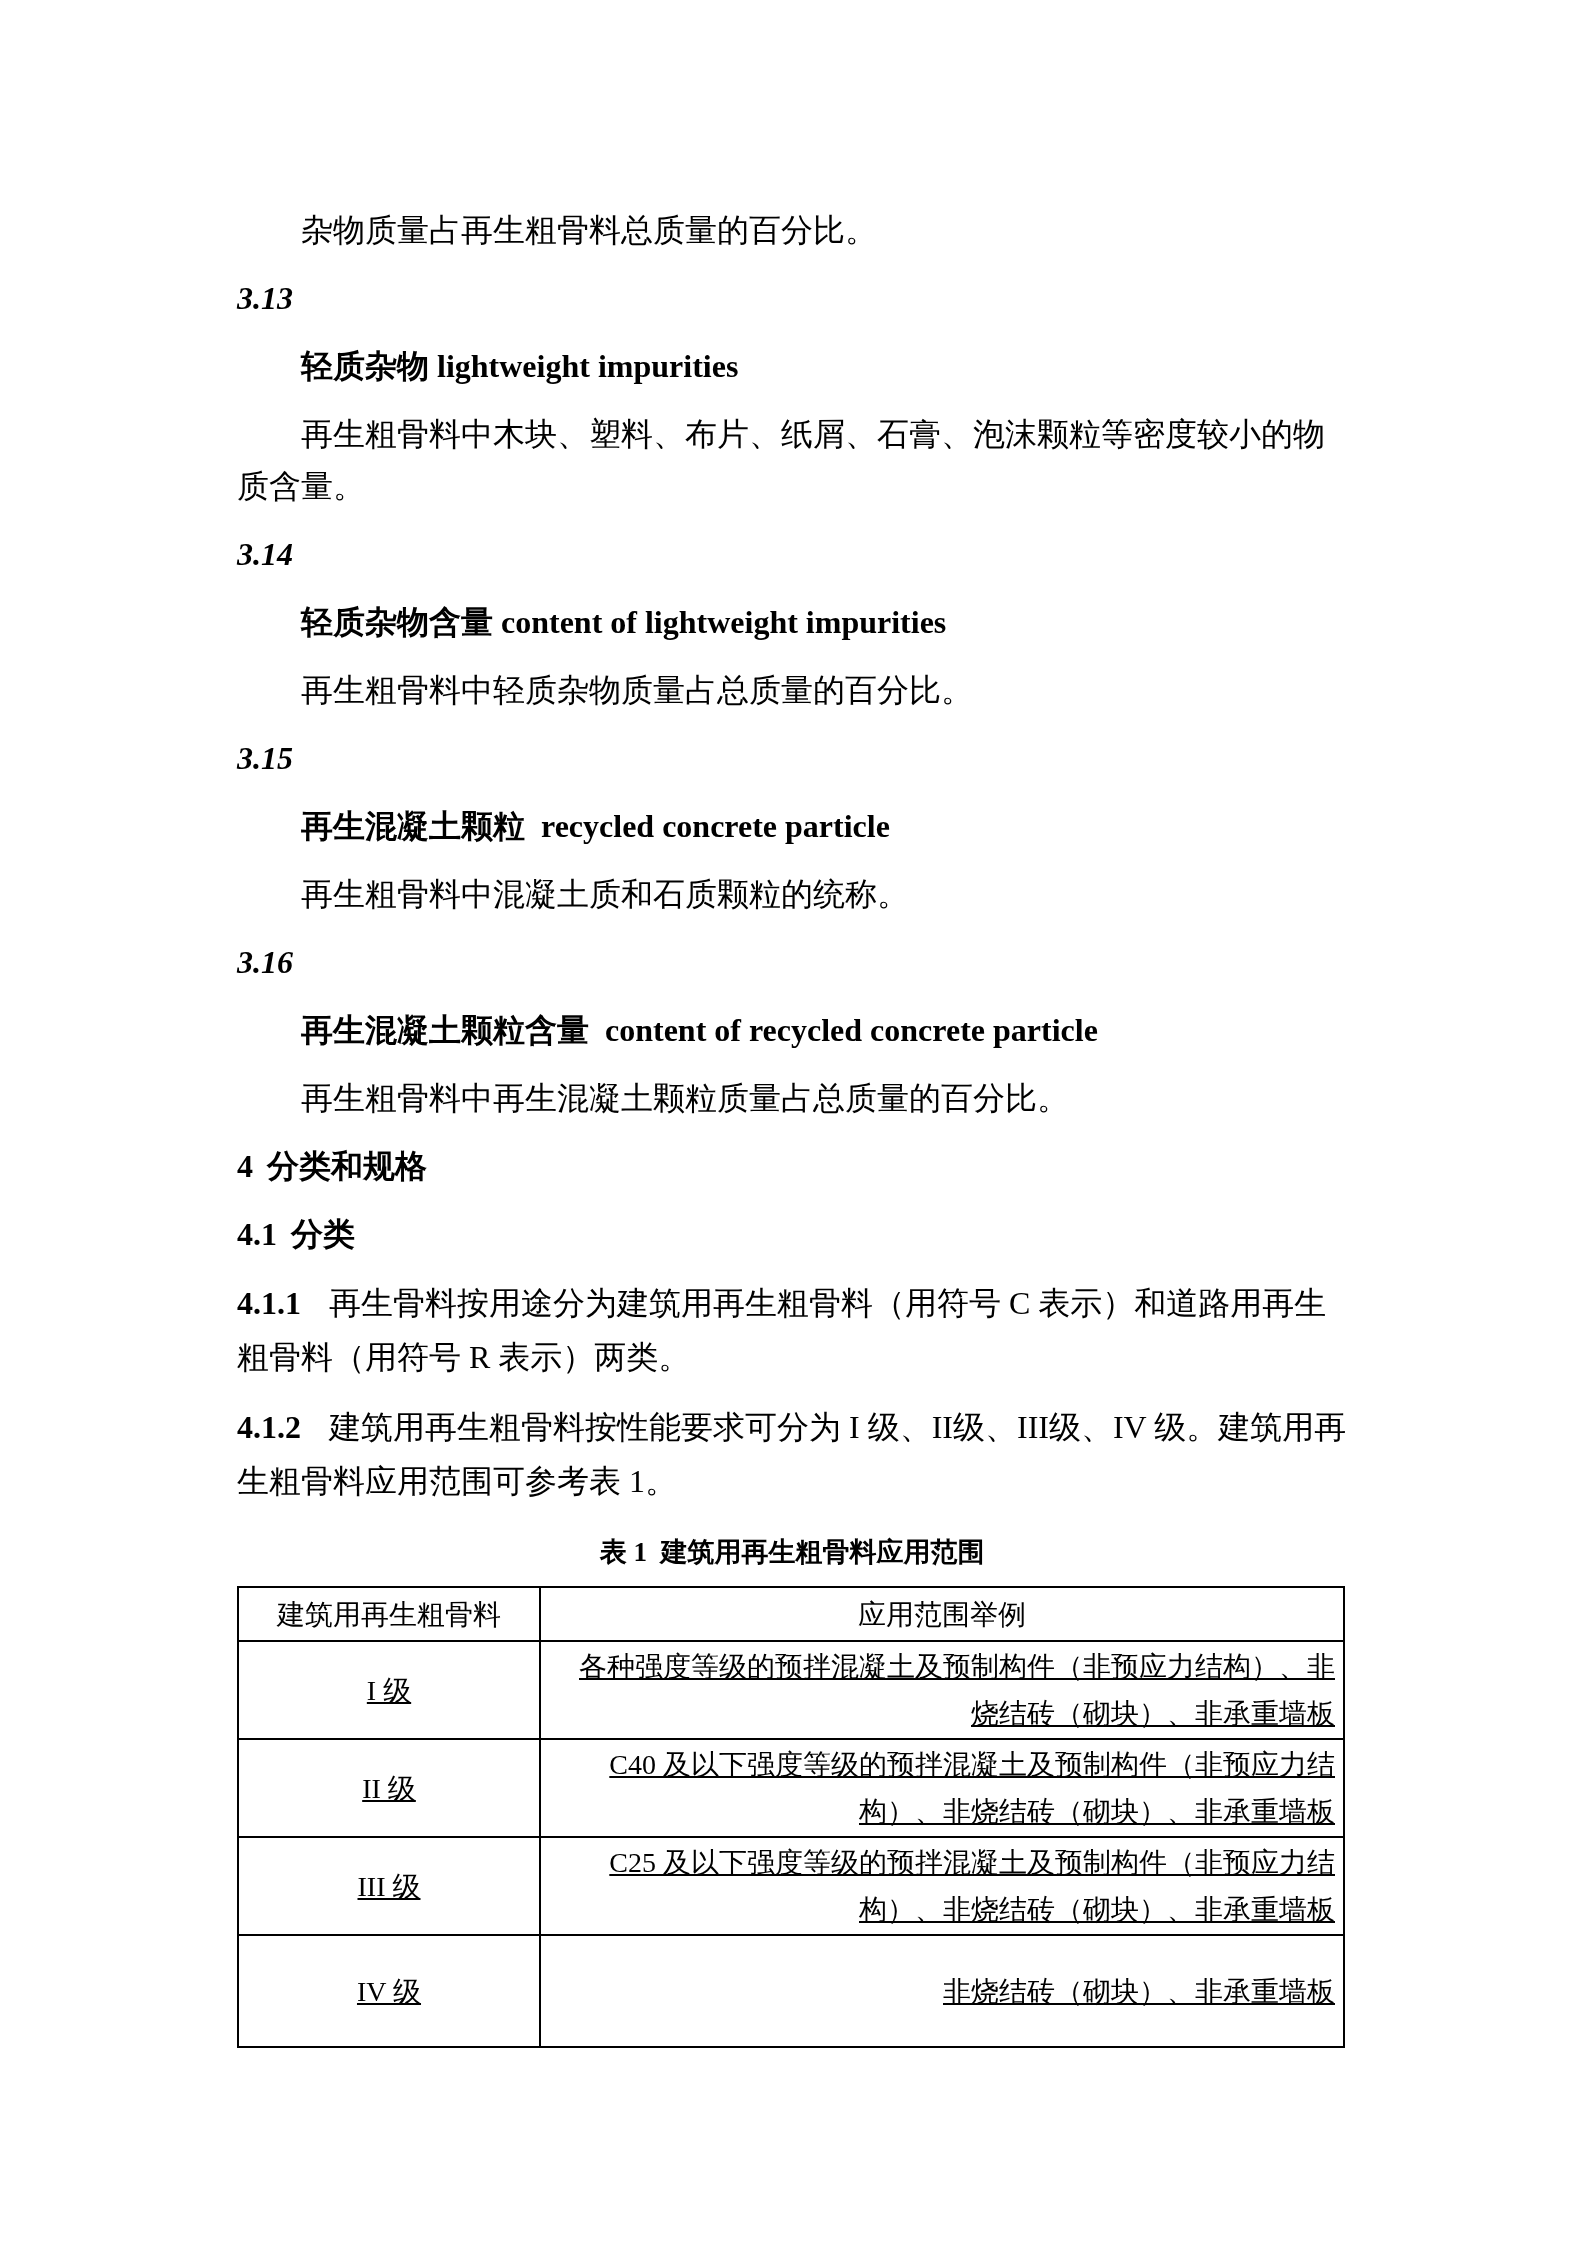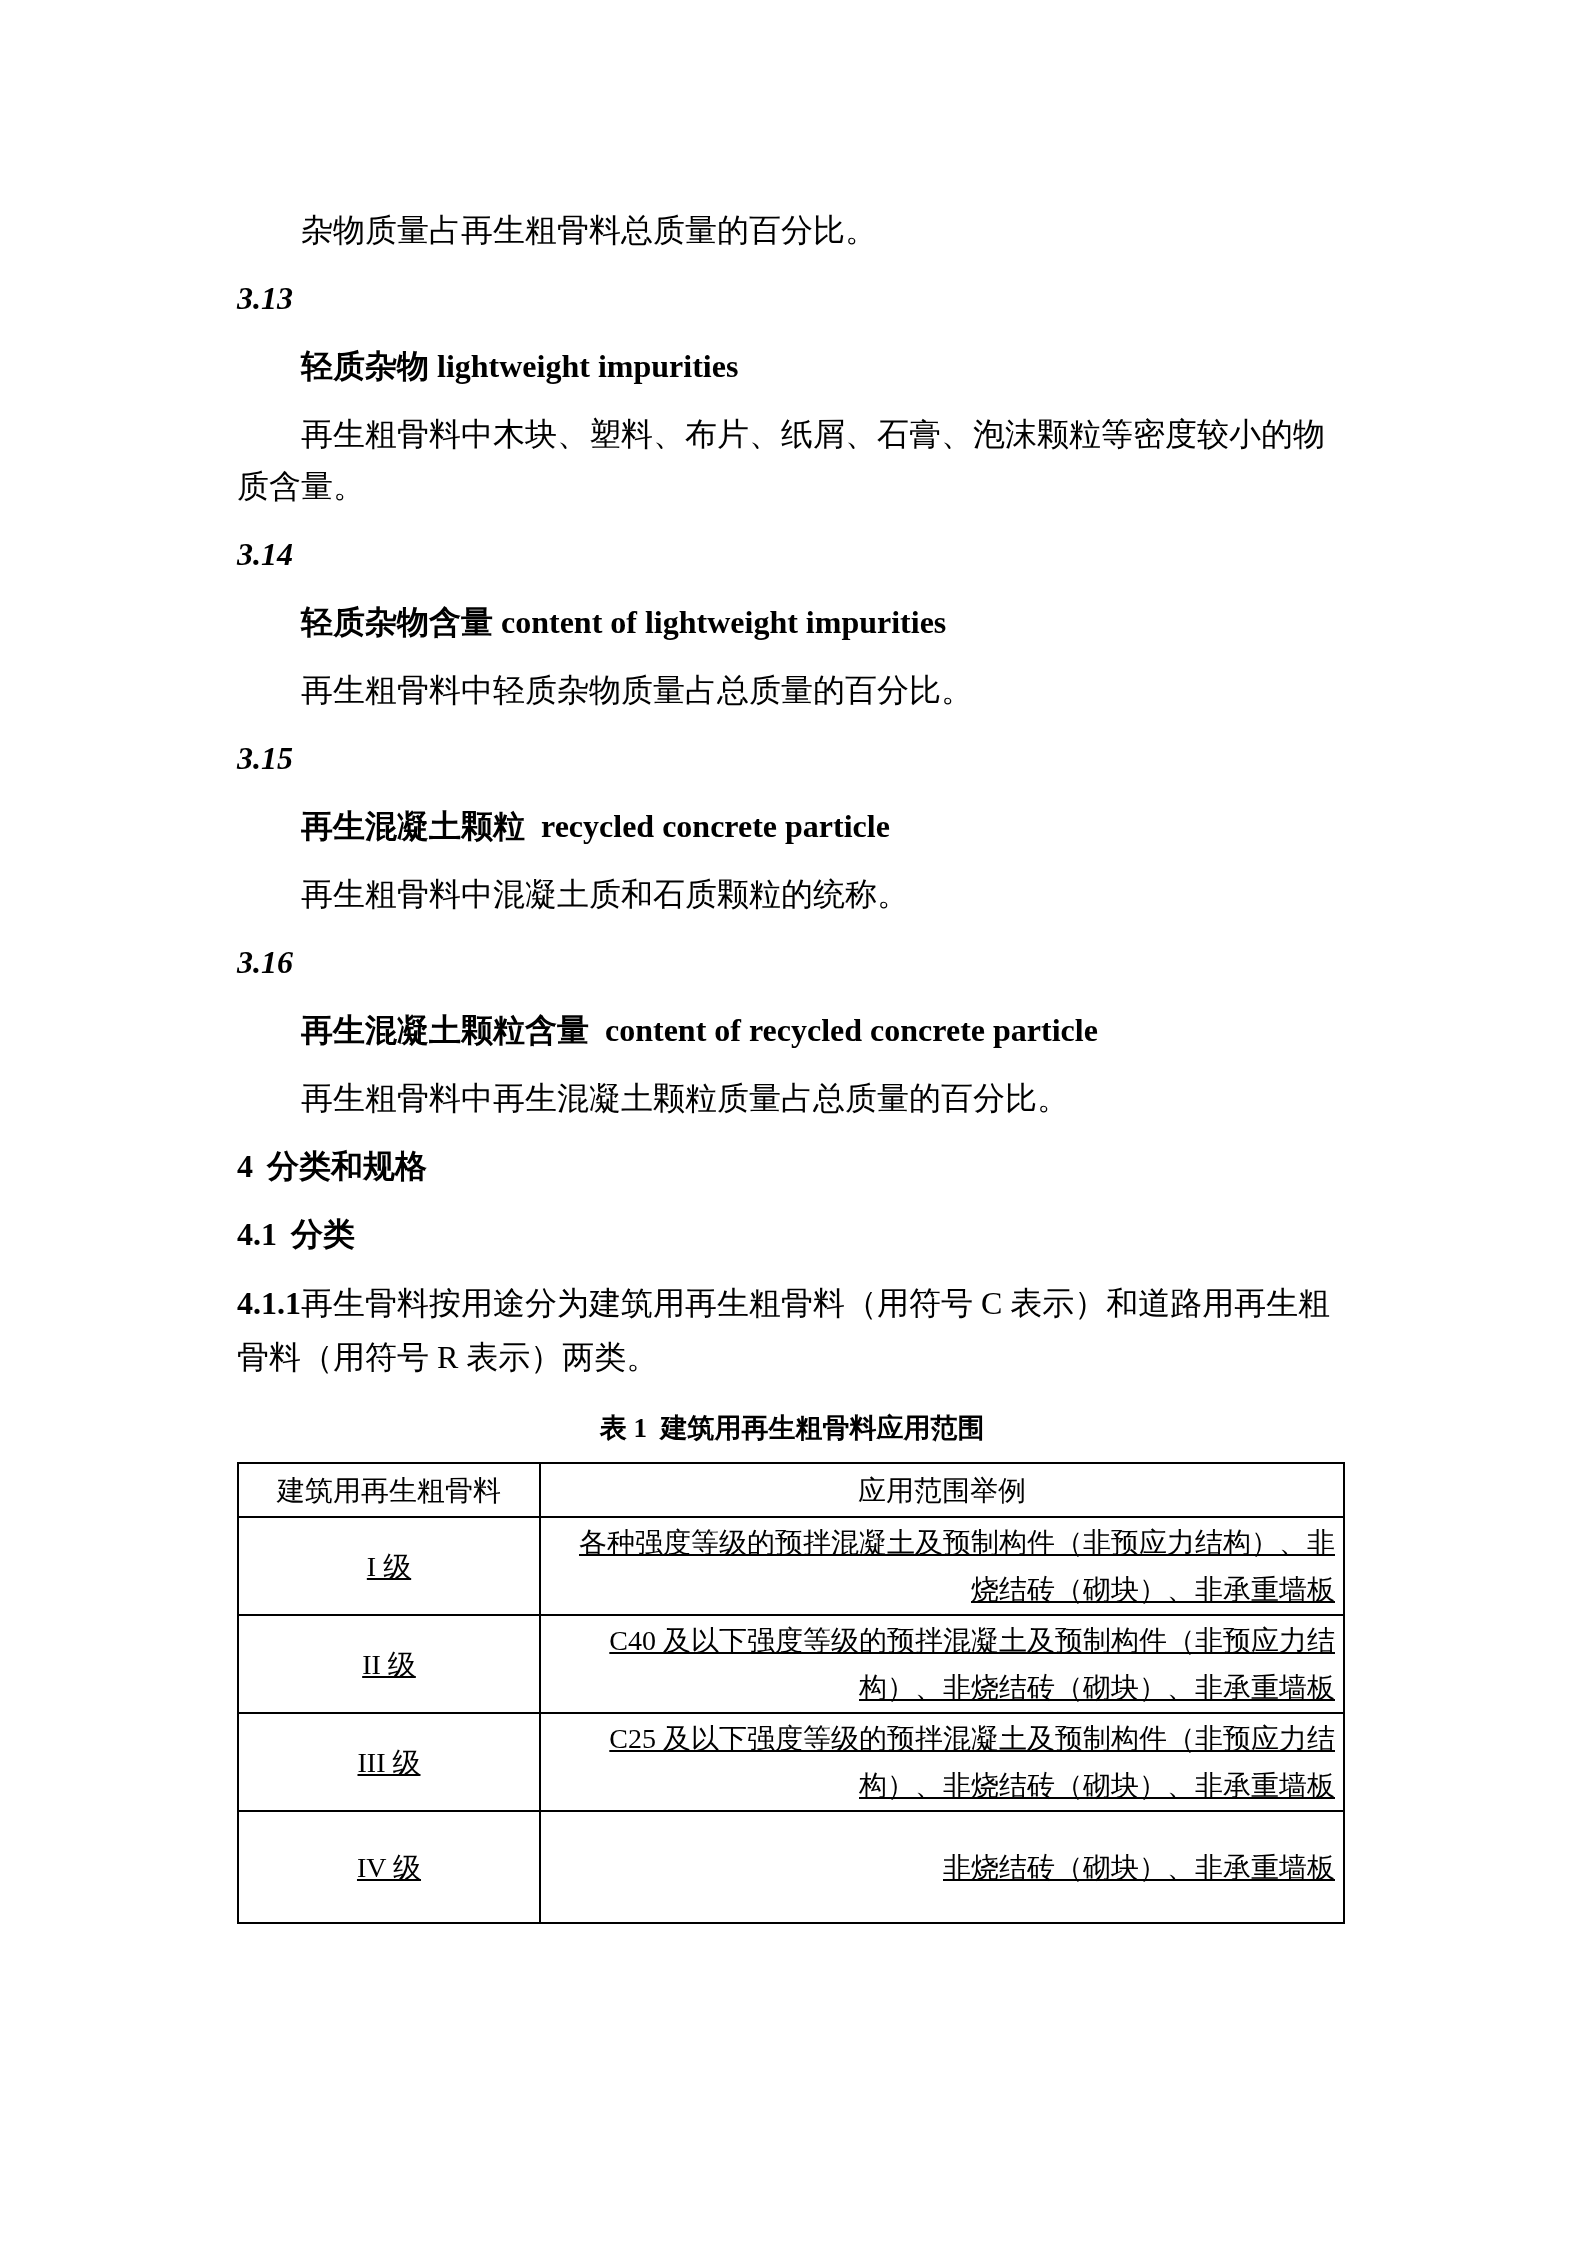--- a/index.html
+++ b/index.html
@@ -29,21 +29,21 @@
     font-style: italic;
   }
   .term {
     font-weight: bold;
     text-indent: 64px;
     white-space: pre-wrap;
   }
   .chapter-heading, .subsection-heading { font-weight: bold; }
   .heading-num { margin-right: 14px; }
   .clause { line-height: 54px; }
-  .clause-num { font-weight: bold; margin-right: 0; }
+  .clause-num { font-weight: bold; margin-right: 28px; }
   .table-caption {
     text-align: center;
     font-weight: bold;
     font-size: 27px;
     line-height: 44px;
     margin: 22px 0 12px 0;
     white-space: pre-wrap;
   }
   table.app-table {
     width: 1108px;
@@ -87,20 +87,21 @@
   <h3 class="blk sec-num">3.16</h3>
   <p class="blk term">再生混凝土颗粒含量  content of recycled concrete particle</p>
   <p class="blk indent">再生粗骨料中再生混凝土颗粒质量占总质量的百分比。</p>
 
   <h2 class="blk chapter-heading"><span class="heading-num">4</span><span>分类和规格</span></h2>
 
   <h3 class="blk subsection-heading"><span class="heading-num">4.1</span><span>分类</span></h3>
 
   <p class="blk clause"><span class="clause-num">4.1.1</span><span>再生骨料按用途分为建筑用再生粗骨料（用符号 C 表示）和道路用再生粗骨料（用符号 R 表示）两类。</span></p>
 
+  <p class="blk clause"><span class="clause-num">4.1.2</span><span>建筑用再生粗骨料按性能要求可分为 I 级、II级、III级、IV 级。建筑用再生粗骨料应用范围可参考表 1。</span></p>
 
   <p class="table-caption">表 1  建筑用再生粗骨料应用范围</p>
 
   <table class="app-table">
     <colgroup>
         <col class="c1">
         <col class="c2">
       </colgroup>
     <thead>
       <tr>

